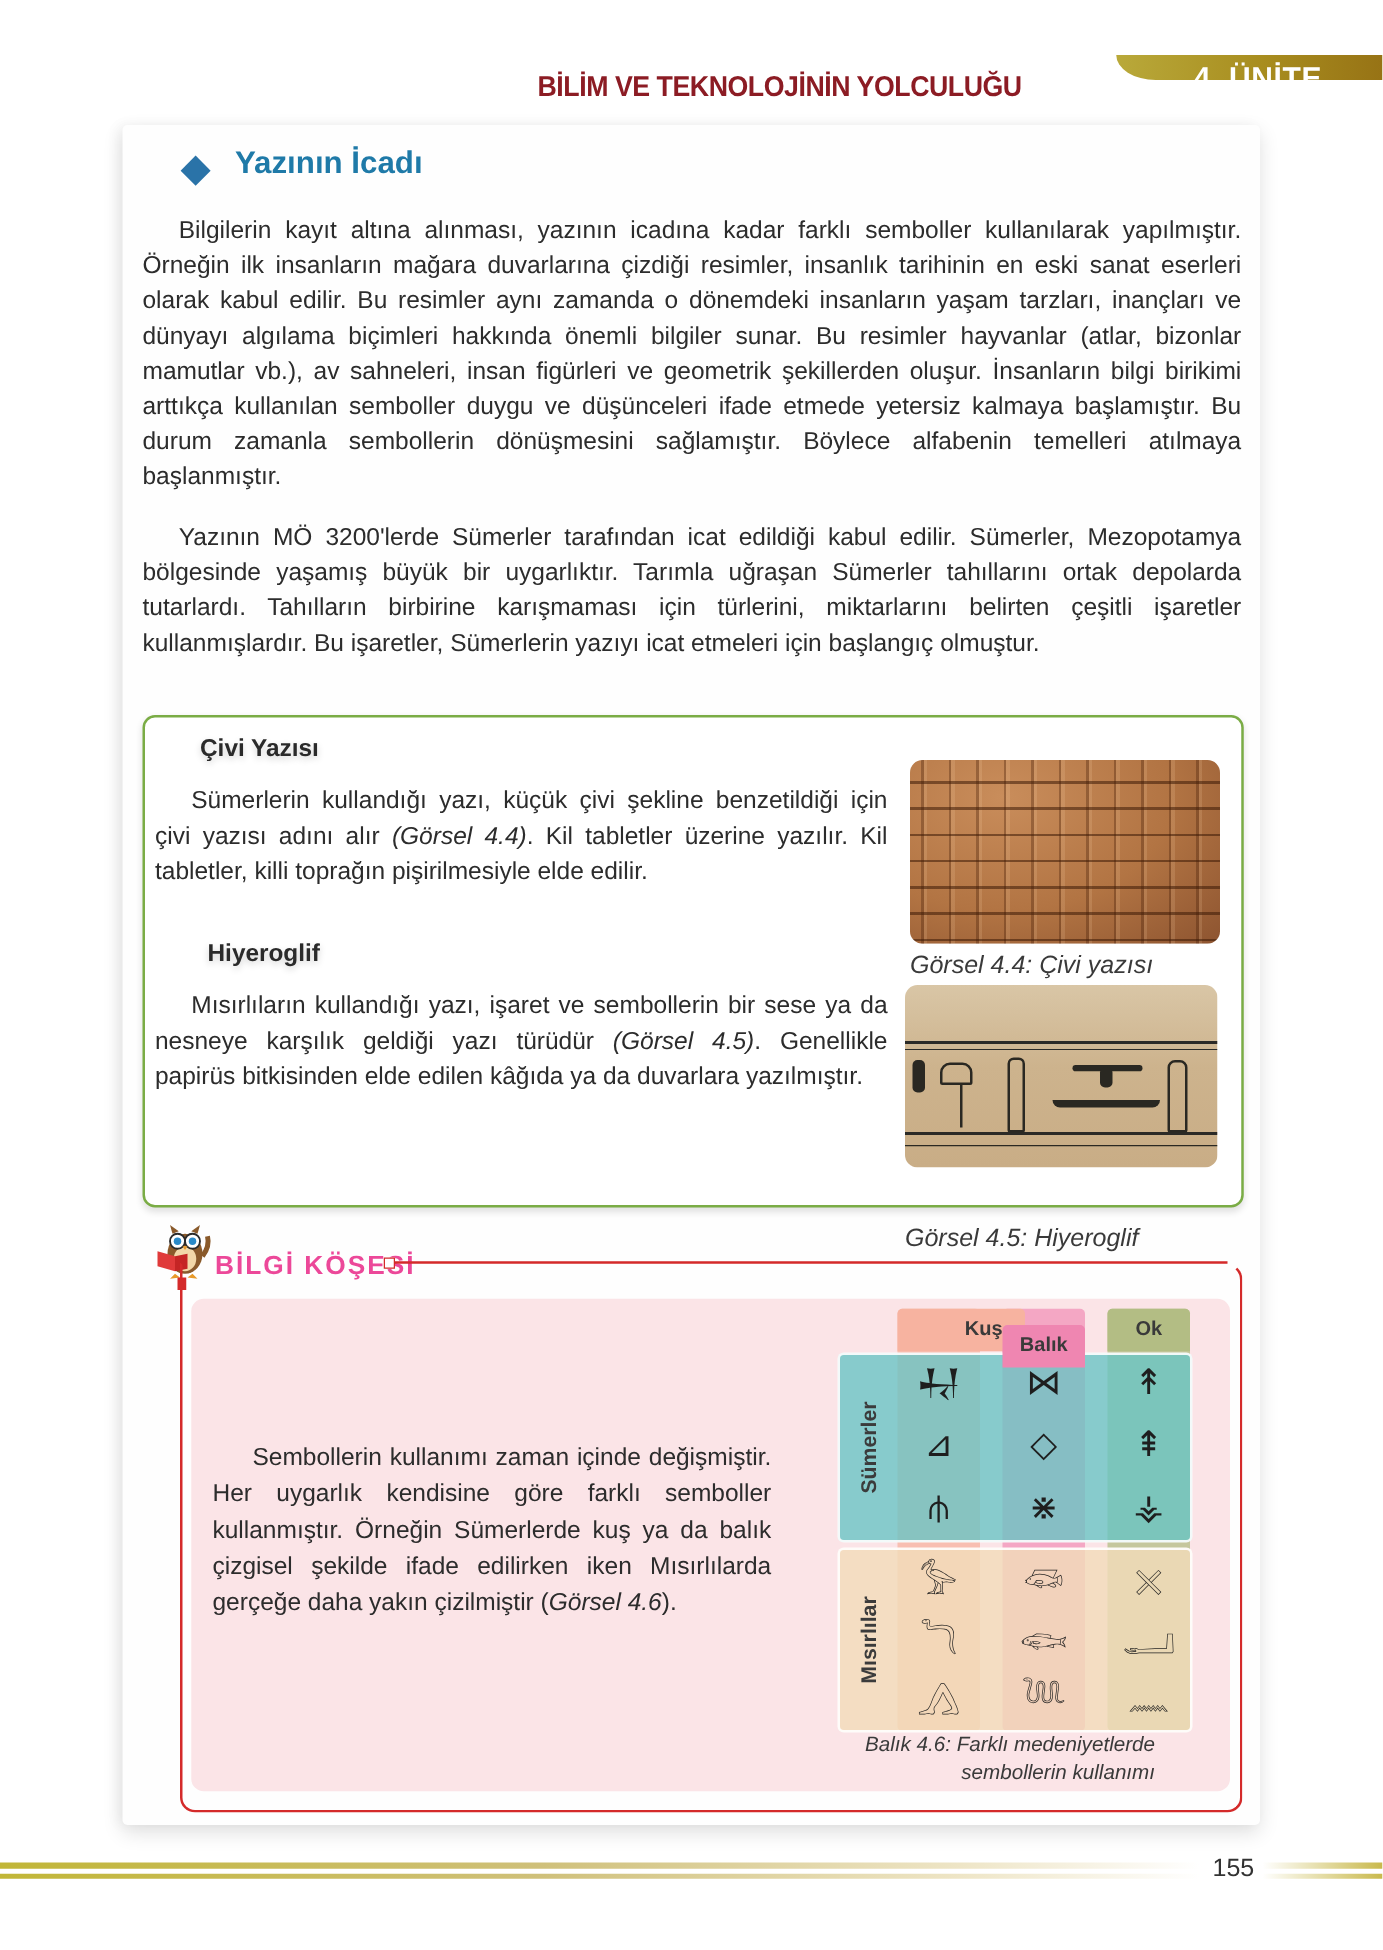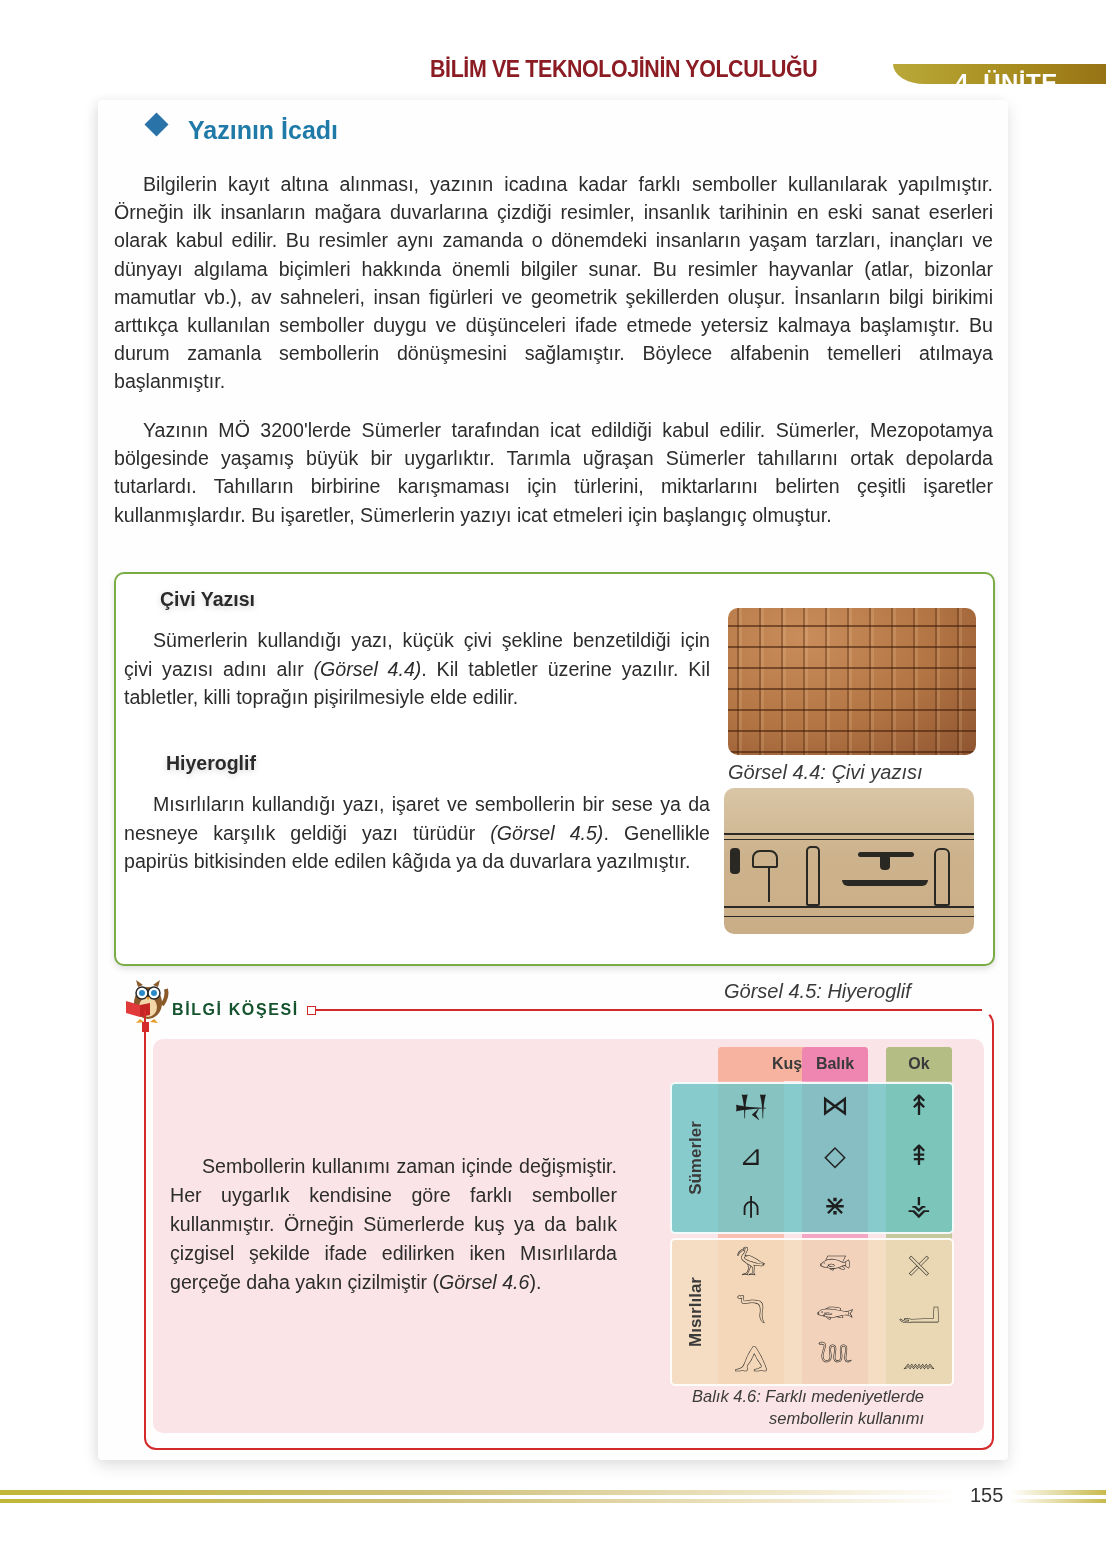--- a/index.html
+++ b/index.html
@@ -6,34 +6,34 @@
   body {
     width:1106px; height:1560px; background:#ffffff; position:relative; overflow:hidden;
     font-family:"DejaVu Sans", sans-serif; color:#2b2b2b;
   }
   
   .hdr-title {
     position:absolute; left:430px; top:56px; font-family:"Liberation Sans", sans-serif;
     font-weight:bold; font-size:23px; color:#8c1c24; letter-spacing:-0.4px; transform:scaleX(0.93); transform-origin:left;
   }
   .unit-tab {
-    position:absolute; left:893px; top:64px; width:213px; height:20px;
+    position:absolute; left:893px; top:44px; width:213px; height:20px;
     background:linear-gradient(90deg,#b9a93a 0%,#a88d1f 55%,#977315 100%);
     border-bottom-left-radius:60px 38px;
   }
   .unit-tab span {
     position:absolute; left:62px; top:5px; color:#fff; font-family:"Liberation Sans", sans-serif;
     font-weight:bold; font-size:24px; letter-spacing:0.5px;
   }
   
   .card {
     position:absolute; left:98px; top:100px; width:910px; height:1360px; background:#fefefe;
     box-shadow:0 6px 16px rgba(0,0,0,0.12), -4px 0 10px rgba(0,0,0,0.04); border-radius:4px;
   }
-  .section-head { position:absolute; left:146px; top:116px; display:flex; align-items:flex-start; }
+  .section-head { position:absolute; left:146px; top:116px; display:flex; align-items:flex-end; }
   .diamond { width:17px; height:17px; background:#2a73a8; transform:rotate(45deg); margin-right:23px; margin-left:2px; }
   .section-title { font-family:"Liberation Sans", sans-serif; font-weight:bold; font-size:25px; color:#1f7aa8; }
 
   .para {
     position:absolute; left:114px; width:879px; font-family:"Liberation Sans", sans-serif;
     font-size:19.6px; line-height:28.2px; text-align:justify; text-indent:29px; color:#2c2c2c; margin:0;
   }
   .p1 { top:170px; }
   .p2 { top:416px; }
 
@@ -60,21 +60,21 @@
     left:608px; top:214px; width:250px; height:146px;
     background:
       linear-gradient(180deg, transparent 0 45px, #2b2a26 45px 47px, transparent 47px 51px, #2b2a26 51px 52px, transparent 52px 118px, #2b2a26 118px 120px, transparent 120px),
       linear-gradient(180deg,#d9c6a6 0%,#cdb38d 45%,#c9ad86 100%);
   }
   .hiero .fig { position:absolute; background:#2a2822; }
   .caption { position:absolute; font-family:"Liberation Sans", sans-serif; font-style:italic; font-size:20px; color:#3a3a3a; }
 
   
   .owl { position:absolute; left:122px; top:975px; width:52px; height:50px; }
-  .bk-title { position:absolute; left:172px; top:1001px; font-family:"Liberation Sans", sans-serif; font-weight:bold; font-size:16px; letter-spacing:1.6px; color:#14532d; }
+  .bk-title { position:absolute; left:172px; top:1001px; font-family:"Liberation Sans", sans-serif; font-weight:bold; font-size:21px; letter-spacing:1.6px; color:#ec4899; }
   .bk-sq { position:absolute; left:307px; top:1006px; width:7px; height:7px; border:1.5px solid #d42a2a; background:#fff; }
   .bk-line-top { position:absolute; left:316px; top:1009px; width:666px; height:2px; background:#d42a2a; }
   .bk-frame {
     position:absolute; left:144px; top:1010px; width:846px; height:436px;
     border-right:2px solid #d42a2a; border-bottom:2px solid #d42a2a; border-left:2px solid #d42a2a;
     border-top:2px solid #d42a2a; border-radius:0 14px 12px 12px; border-top-left-radius:0;
     border-top-color:transparent; border-left-color:#d42a2a;
   }
   .bk-left-stub { position:absolute; left:142px; top:1022px; width:7px; height:10px; background:#d42a2a; }
   .bk-inner {
@@ -169,21 +169,21 @@
 <p class="bk-text"><span>Sembollerin kullanımı zaman içinde değişmiştir. Her uygarlık kendisine göre farklı semboller kullanmıştır. Örneğin Sümerlerde kuş ya da balık çizgisel şekilde ifade edilirken iken Mısırlılarda gerçeğe daha yakın çizilmiştir (</span><i>Görsel 4.6</i><span>).</span></p>
 
 <div class="col-band" style="left:718px; height:338px; background:rgba(247,179,160,0.75);"></div>
 <div class="col-band" style="left:802px; height:338px; background:rgba(239,134,177,0.65);"></div>
 <div class="col-band" style="left:886px; height:338px; background:rgba(179,189,132,0.75);"></div>
 
 <div class="row-band" style="top:1082px; height:152px; background:rgba(102,196,196,0.78);"></div>
 <div class="row-band" style="top:1238px; height:148px; background:rgba(242,220,186,0.82);"></div>
 
 <div class="col-head" style="left:718px; background:#f7b3a0;padding-left:36px;">Kuş</div>
-<div class="col-head" style="left:802px; background:#ef86b1;">Balık</div>
+<div class="col-head" style="left:802px; background:#ef86b1;margin-top:13px;">Balık</div>
 <div class="col-head" style="left:886px; background:#b3bd84;">Ok</div>
 
 <div class="row-label" style="left:656px; top:1148px; width:80px; text-align:center;">Sümerler</div>
 <div class="row-label" style="left:656px; top:1302px; width:80px; text-align:center;">Mısırlılar</div>
 
 <div class="glyph" style="left:718px; top:1092px;">𒄷</div>
 <div class="glyph" style="left:718px; top:1142px;">⊿</div>
 <div class="glyph" style="left:718px; top:1192px;">⫛</div>
 <div class="glyph" style="left:802px; top:1092px;">⋈</div>
 <div class="glyph" style="left:802px; top:1142px;">◇</div>

